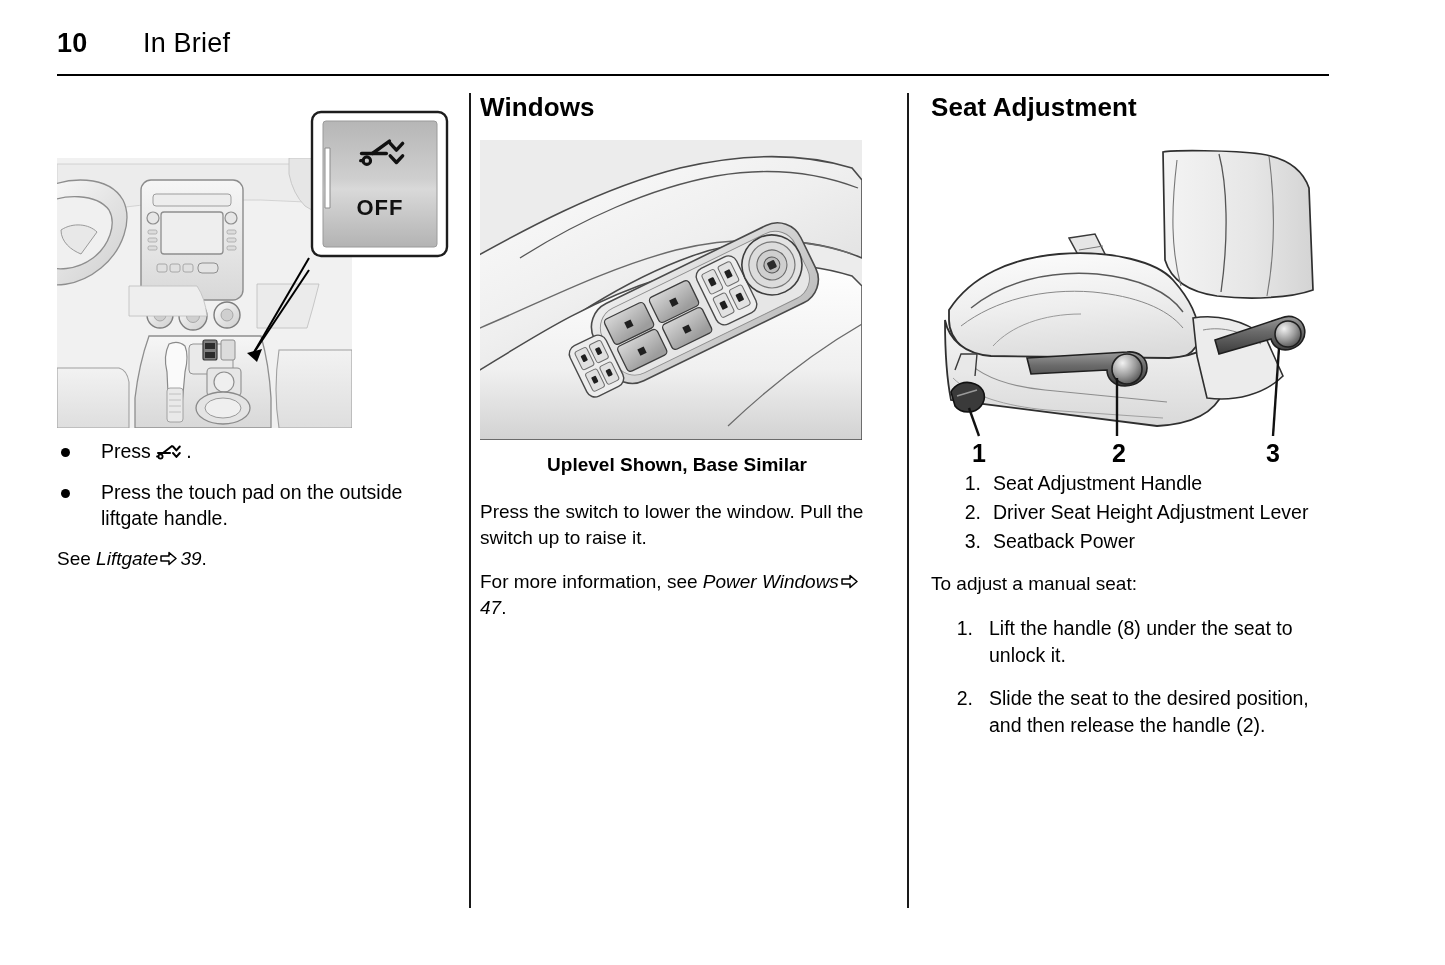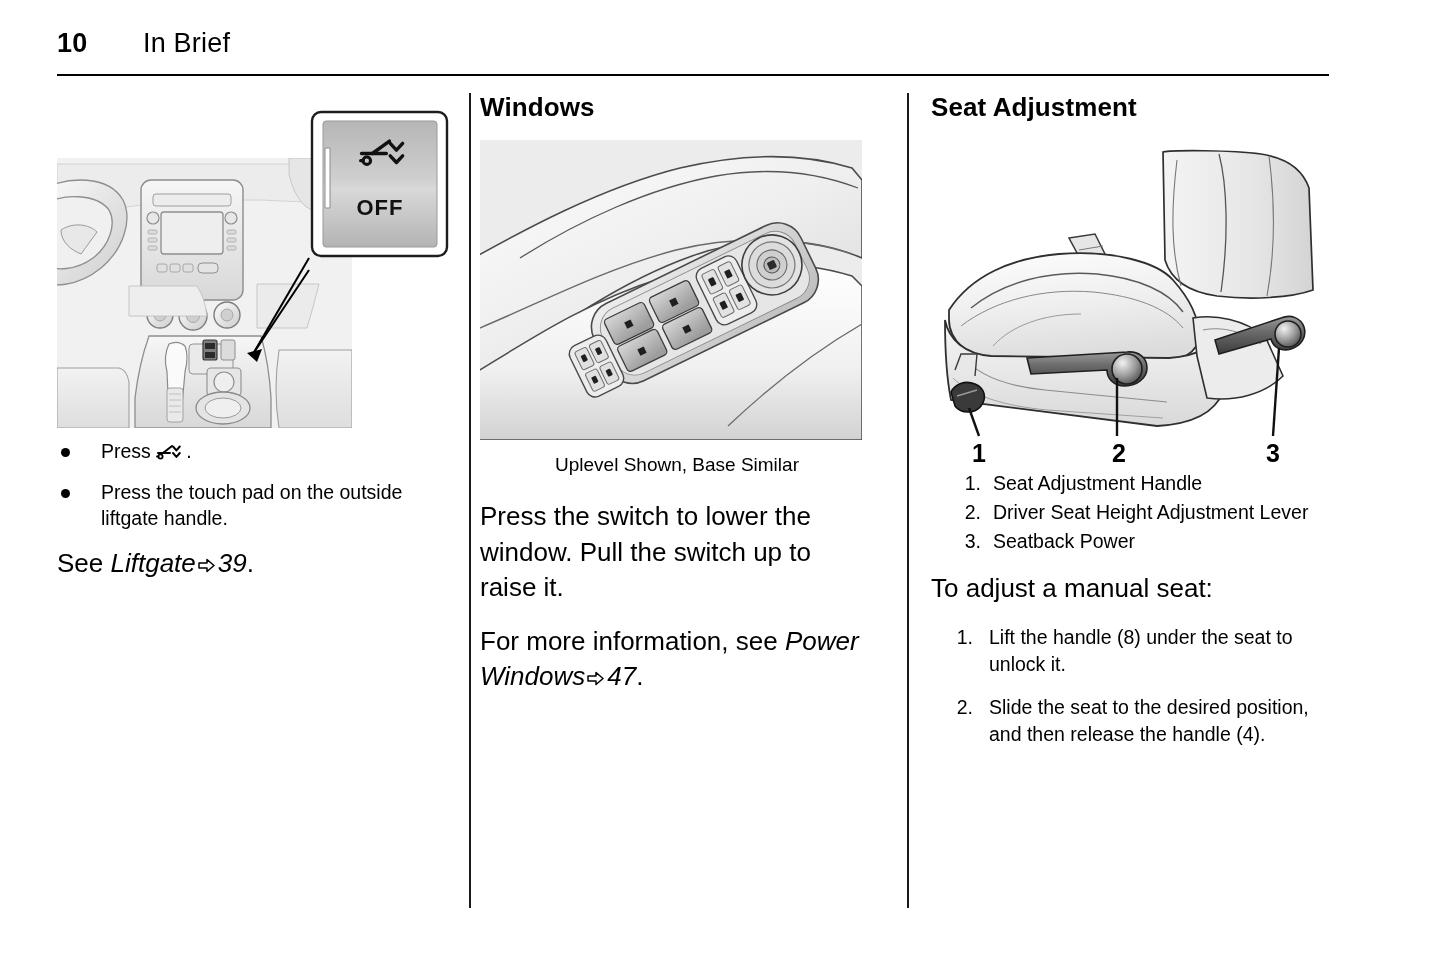--- a/index.html
+++ b/index.html
@@ -79,29 +79,29 @@
   }
   h2.sub-title {
     margin: 0 0 14px 0;
     font-size: 20px;
     font-weight: bold;
     line-height: 1.15;
   }
 
   p.body {
     margin: 0 0 18px 0;
-    font-size: 26px;
+    font-size: 19px;
     line-height: 1.37;
   }
   .ital { font-style: italic; }
 
   .caption {
     margin: 14px 0 22px 0;
     font-size: 19px;
-    font-weight: normal;
+    font-weight: bold;
     text-align: center;
     line-height: 1.2;
   }
 
   
   ul.bullets {
     list-style: none;
     margin: 0 0 8px 0;
     padding: 0;
   }
@@ -592,16 +592,16 @@
     </li>
   </ol>
 
   <p class="body">To adjust a manual seat:</p>
 
   <ol class="numlist steps">
     <li>
       <span class="num">1.</span><span>Lift the handle (8) under the seat to unlock it.</span>
     </li>
     <li>
-      <span class="num">2.</span><span>Slide the seat to the desired position, and then release the handle (4).</span>
+      <span class="num">2.</span><span>Slide the seat to the desired position, and then release the handle (2).</span>
     </li>
   </ol>
 </div>
 
 </body></html>

